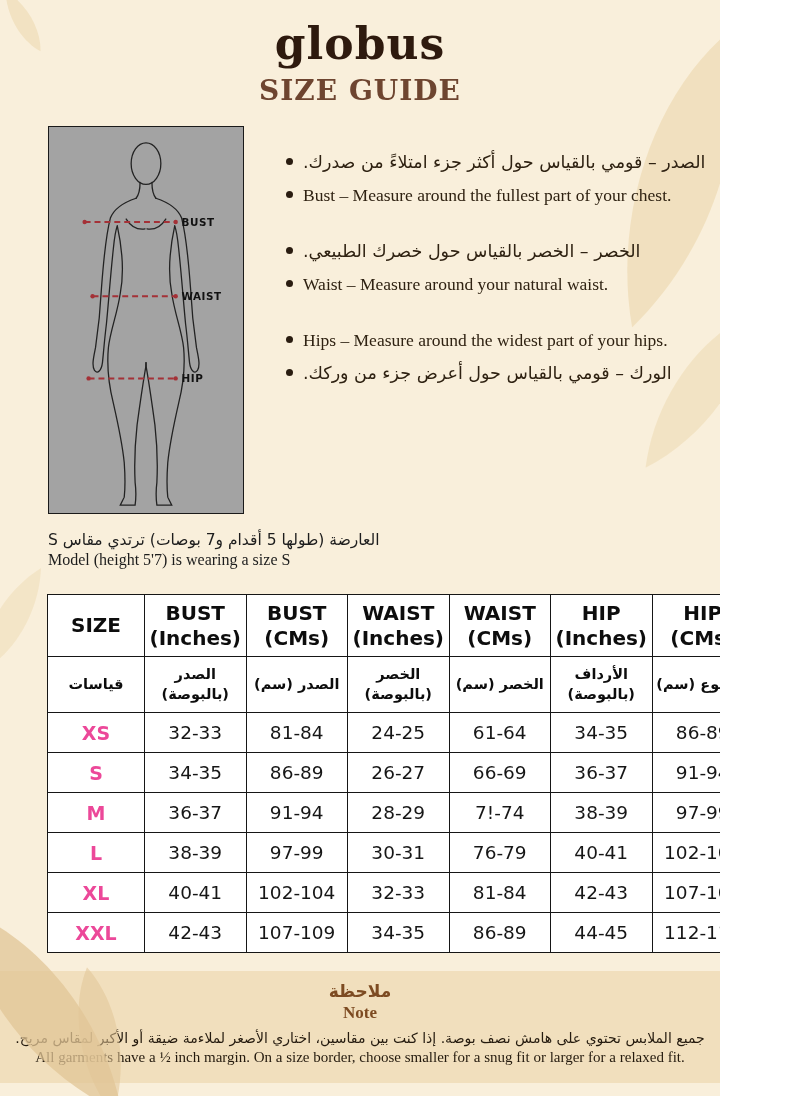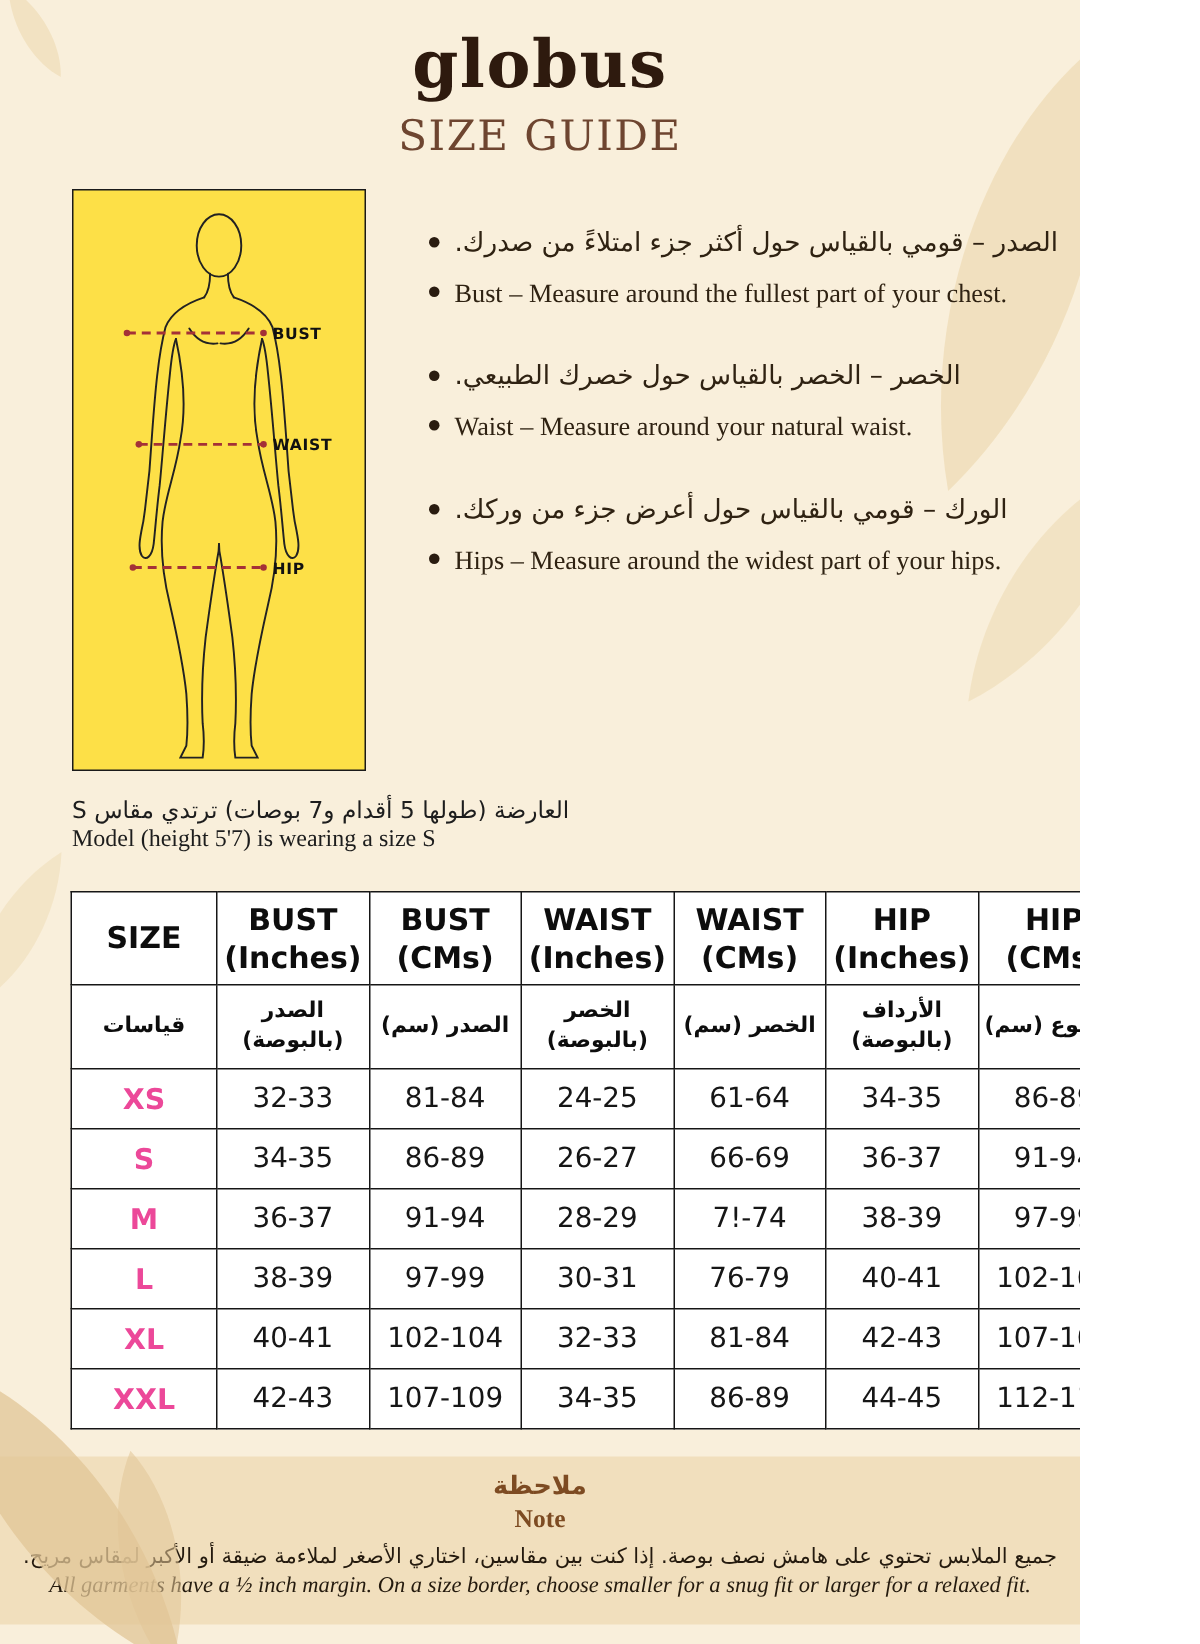--- a/index.html
+++ b/index.html
@@ -7,26 +7,26 @@
   #page {
     position:relative; width:720px; height:1096px;
     background:#f9efdb; overflow:hidden;
   }
   .leaf { position:absolute; pointer-events:none; z-index:0; }
   .leaf.front { z-index:5; }
 
   
   .header { position:absolute; top:22px; left:0; right:0; text-align:center; z-index:2; }
   .logo { font-family:"DejaVu Serif", serif; font-weight:700; font-size:44px; line-height:1; color:#2e1a0e; letter-spacing:1px; }
-  .page-title { font-family:"DejaVu Serif", serif; font-weight:400; font-size:28px; color:#6e4530; margin-top:8px; letter-spacing:1px; }
+  .page-title { font-family:"DejaVu Serif", serif; font-weight:700; font-size:28px; color:#6e4530; margin-top:8px; letter-spacing:1px; }
 
   
   .figure-box {
     position:absolute; left:48px; top:126px; width:196px; height:388px;
-    background:#fde047; border:1.5px solid #1a1a1a; box-sizing:border-box; z-index:2;text-align:center;
+    background:#a3a3a3; border:1.5px solid #1a1a1a; box-sizing:border-box; z-index:2;text-align:center;
   }
   .figure-box svg { display:block; width:100%; height:100%; }
 
   
   .instructions { position:absolute; left:286px; top:150px; width:452px; z-index:2; }
   .group { margin-bottom:32px; }
   .bullet-item { display:flex; gap:10px; margin-bottom:8px; }
   .dot { width:7px; height:7px; border-radius:50%; background:#2a1c10; margin-top:8px; flex:none; }
   .bullet-text { font-size:17.5px; line-height:1.4; color:#2f2212; flex:1; }
   .ar { font-family:"DejaVu Sans", sans-serif; direction:rtl; text-align:left; }
@@ -53,21 +53,21 @@
 
   
   .footer {
     position:absolute; left:0; right:0; bottom:13px; height:112px;
     background:#f1dfbd; text-align:center; box-sizing:border-box; padding-top:10px; z-index:1;
   }
   .footer-inner { position:relative; z-index:10; }
   .note-title-ar { font-family:"DejaVu Sans", sans-serif; font-weight:700; font-size:17px; color:#7d4b22; }
   .note-title-en { font-family:"Liberation Serif", serif; font-weight:700; font-size:17px; color:#7d4b22; margin-top:2px; }
   .note-body-ar { font-family:"DejaVu Sans", sans-serif; direction:rtl; font-size:14px; color:#241a0e; margin-top:7px; }
-  .note-body-en { font-family:"Liberation Serif", serif; font-size:15px; color:#241a0e; margin-top:3px;font-style:italic; }
+  .note-body-en { font-family:"Liberation Serif", serif; font-size:15px; color:#241a0e; margin-top:3px; }
 </style>
 </head>
 <body>
 
 <div id="page">
 
   <svg class="leaf" style="right:-35px; top:25px; width:150px; height:310px; transform:rotate(18deg); opacity:.5" viewBox="0 0 100 220">
       <path d="M50,0 C86,58 88,148 50,220 C12,148 14,58 50,0 Z" fill="#ead3a4"></path>
     </svg>
   <svg class="leaf" style="right:-30px; top:295px; width:100px; height:190px; transform:rotate(35deg); opacity:.4" viewBox="0 0 100 220">
@@ -145,25 +145,25 @@
         <div class="bullet-text ar" dir="rtl">الخصر – الخصر بالقياس حول خصرك الطبيعي.</div>
       </div>
       <div class="bullet-item">
         <span class="dot"></span>
         <div class="bullet-text en">Waist – Measure around your natural waist.</div>
       </div>
     </div>
     <div class="group">
       <div class="bullet-item">
         <span class="dot"></span>
+        <div class="bullet-text en">Hips – Measure around the widest part of your hips.</div>
+      </div>
+      <div class="bullet-item">
+        <span class="dot"></span>
         <div class="bullet-text ar" dir="rtl">الورك – قومي بالقياس حول أعرض جزء من وركك.</div>
-      </div>
-      <div class="bullet-item">
-        <span class="dot"></span>
-        <div class="bullet-text en">Hips – Measure around the widest part of your hips.</div>
       </div>
     </div>
   </section>
 
   <div class="model-note">
     <div class="model-ar" dir="rtl">العارضة (طولها 5 أقدام و7 بوصات) ترتدي مقاس S</div>
     <div class="model-en">Model (height 5'7) is wearing a size S</div>
   </div>
 
   <table class="size-table">

